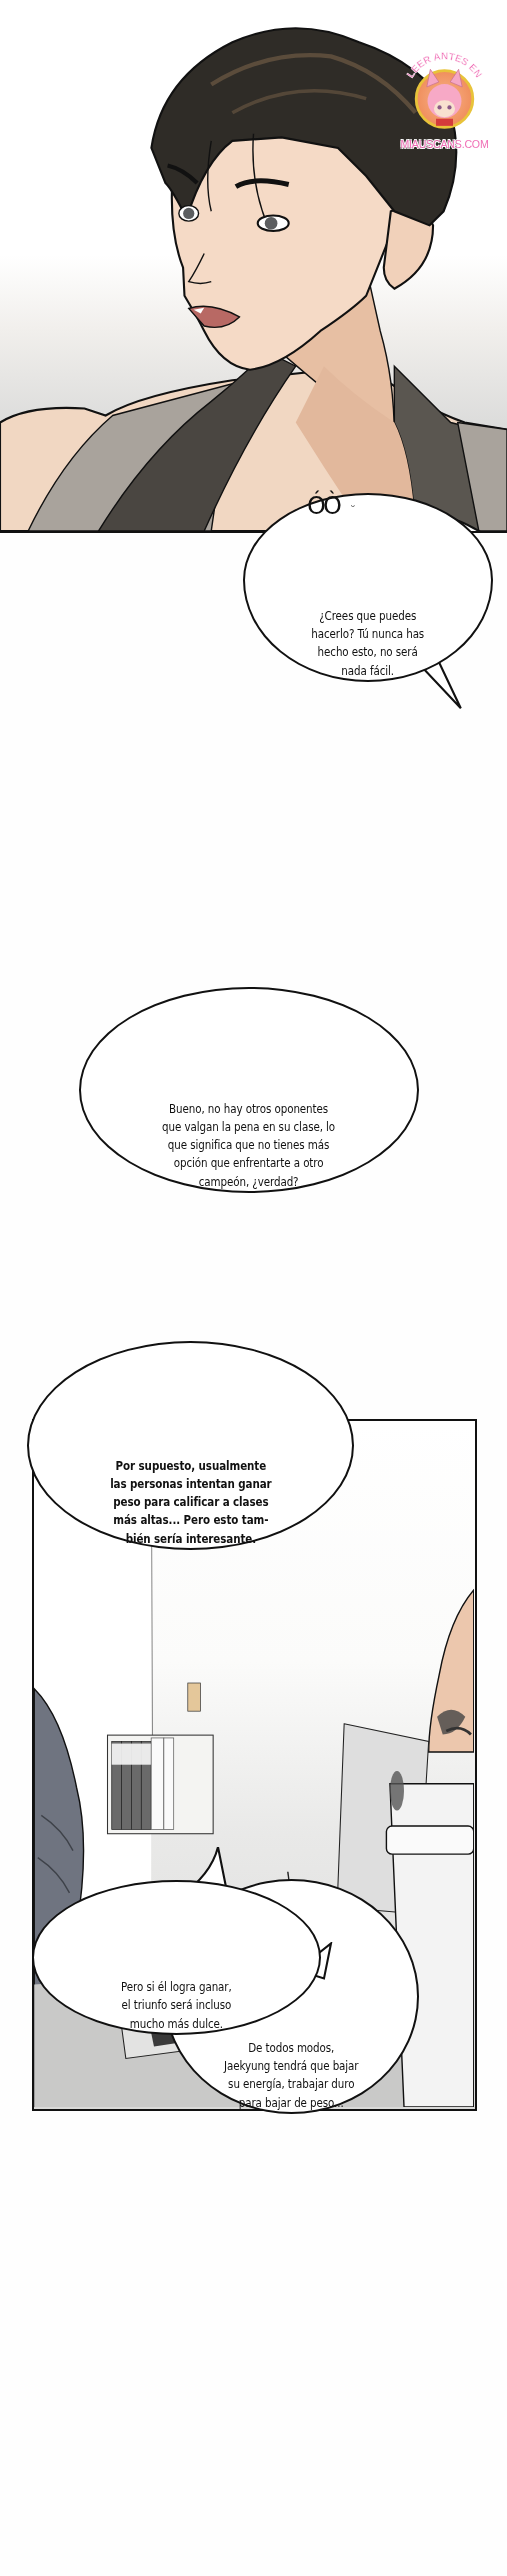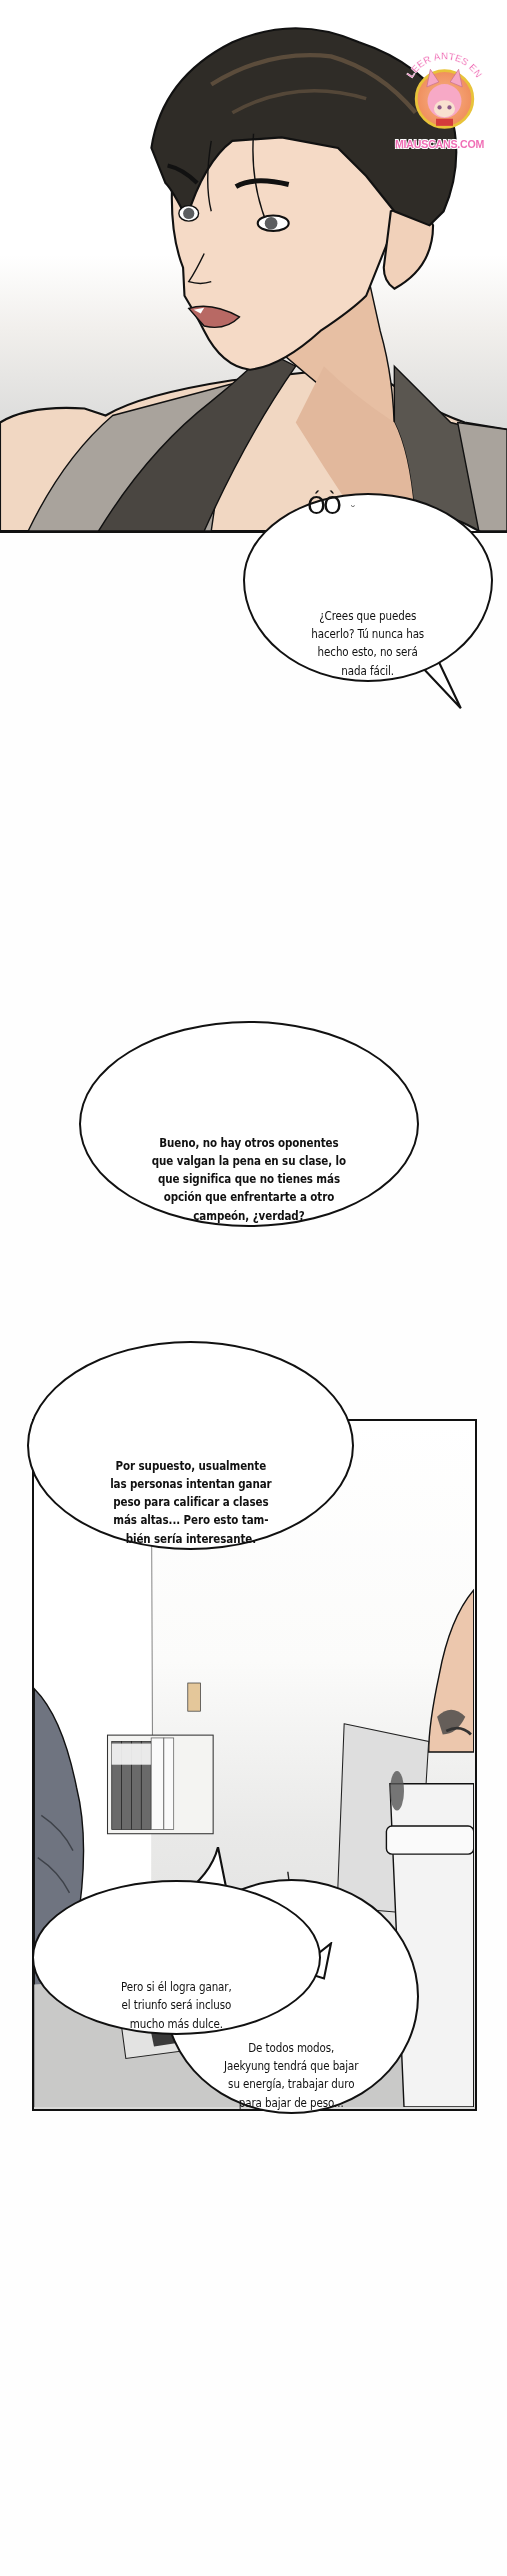--- a/index.html
+++ b/index.html
@@ -9,22 +9,22 @@
 
   
   .panel1 { left: 0; top: 0; width: 507px; height: 531px; overflow: hidden;
             background: linear-gradient(#ffffff 0%, #ffffff 48%, #f1efec 62%, #dcdcdb 80%, #d4d4d3 100%);
             border-bottom: 2.1px solid #111; }
   .panel1 svg { position: absolute; left: 0; top: 0; }
 
   
   .wm { left: 395px; top: 48px; width: 99px; height: 106px; }
   .wm-arc { position: absolute; left: 0; top: 0; }
-  .wm-site { position: absolute; left: 0; top: 90px; width: 99px; 
-             font-family: "Liberation Sans", sans-serif; font-weight: bold; font-size: 10.6px;
+  .wm-site { position: absolute; left: 0; top: 90px; width: 99px; text-align: center;
+             font-family: "Liberation Sans", sans-serif; font-weight: normal; font-size: 10.6px;
              color: #f06fb6; letter-spacing: -0.2px;
              text-shadow: 0.7px 0.7px 0 #fff, -0.7px -0.7px 0 #fff, 0.7px -0.7px 0 #fff, -0.7px 0.7px 0 #fff; }
 
   
   .bubble { background: #fff; border: 2.1px solid #111; border-radius: 50%; box-sizing: border-box;
             display: flex; align-items: flex-end; justify-content: center; text-align: center; z-index: 5; }
   .btext { font-family: "DejaVu Sans", sans-serif; font-size: 12px; line-height: 18.3px; color: #111;
            white-space: pre-line; transform: scaleX(0.86); letter-spacing: -0.1px; }
 
   
@@ -105,21 +105,21 @@
   <path d="M0 8 L64 76 L28 0 Z" fill="#fff" stroke="#111" stroke-width="3" stroke-linejoin="miter"></path>
   <path d="M2 4 L30 2" stroke="#fff" stroke-width="5"></path>
 </svg>
 <div class="abs bubble" style="left:243px; top:493px; width:250px; height:189px; border-radius:50% 50% 50% 50% / 46% 46% 54% 54%;">
   <div class="btext" style="margin-top:-7px;">¿Crees que puedes
 hacerlo? Tú nunca has
 hecho esto, no será
 nada fácil.</div>
 </div>
 
-<div class="abs bubble" style="left:79px; top:1021px; width:340px; height:206px;font-weight:bold;">
+<div class="abs bubble" style="left:79px; top:987px; width:340px; height:206px;">
   <div class="btext">Bueno, no hay otros oponentes
 que valgan la pena en su clase, lo
 que significa que no tienes más
 opción que enfrentarte a otro
 campeón, ¿verdad?</div>
 </div>
 
 <div class="abs panel2">
   <svg width="440" height="686" viewBox="0 0 624 974">
 

